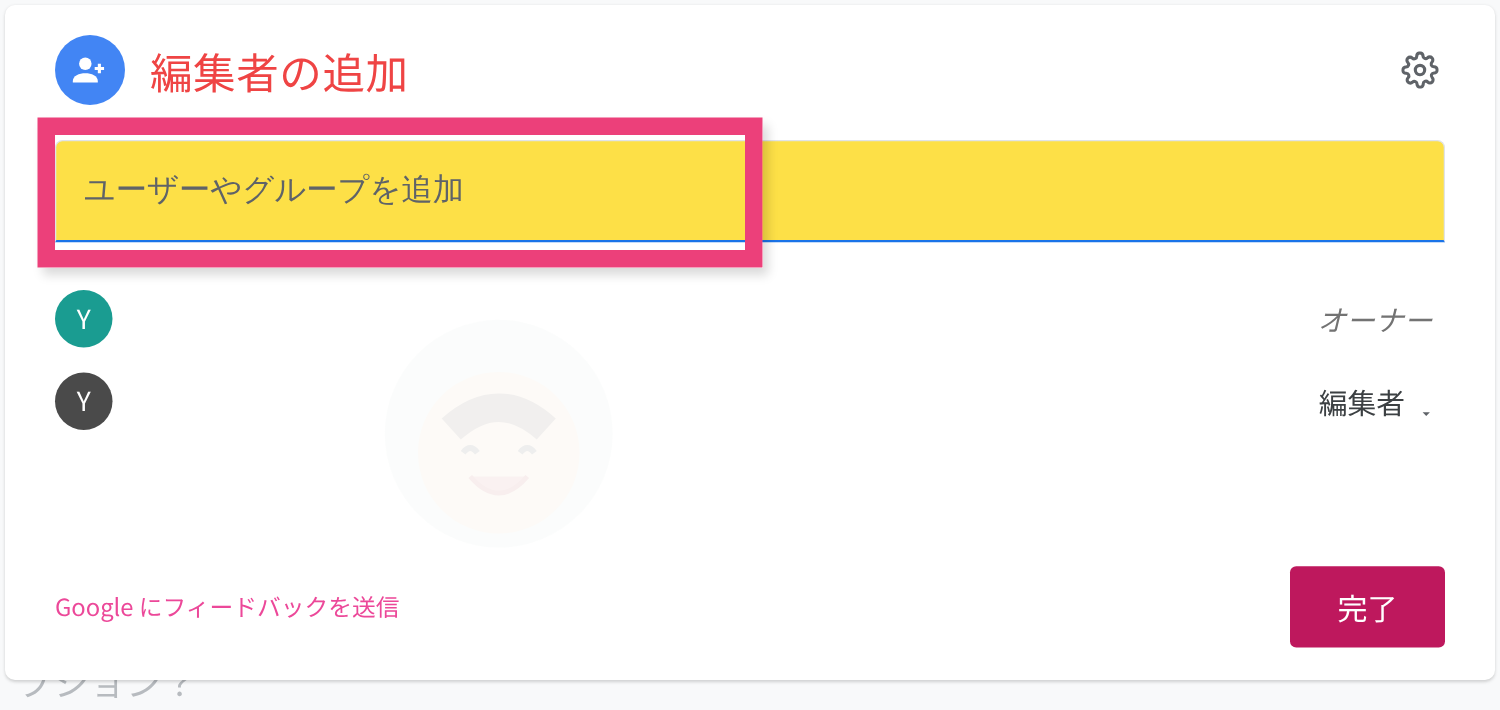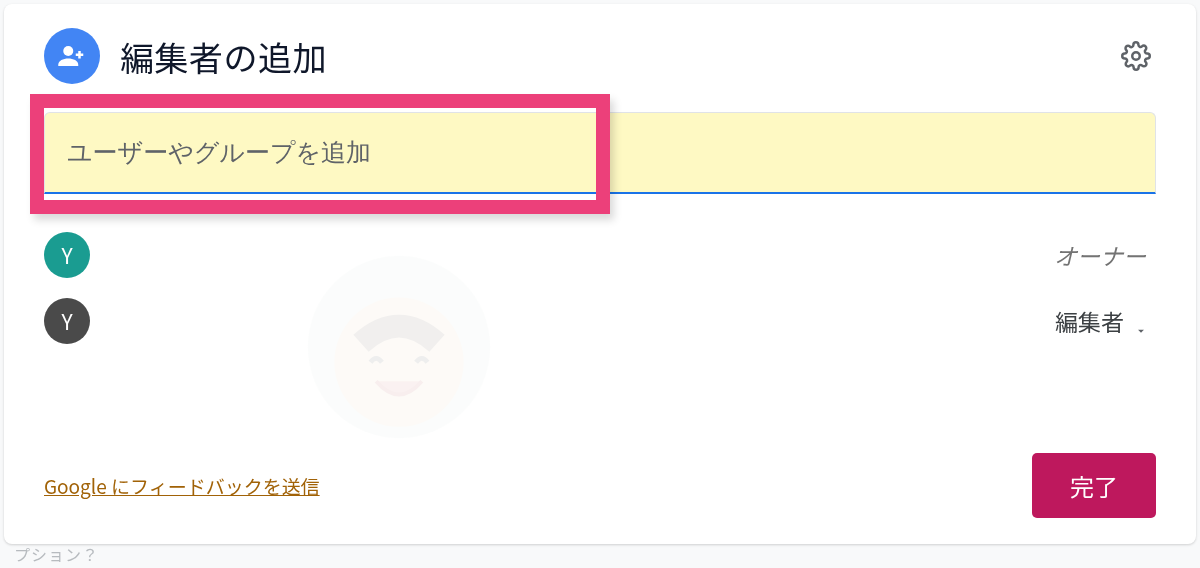--- a/index.html
+++ b/index.html
@@ -36,21 +36,21 @@
       height: 56px;
       border-radius: 50%;
       background: #4285f4;
       display: flex;
       align-items: center;
       justify-content: center;
       flex-shrink: 0;
     }
     .title {
       font-size: 34px;
-      color: #0f172a;
+      color: #ef4444;
       font-weight: 400;
       letter-spacing: 0.5px;
       text-align: center;
     }
     .gear-btn {
       margin-left: auto;
       width: 40px;
       height: 40px;
       display: flex;
       align-items: center;
@@ -72,21 +72,21 @@
       z-index: 2;
       pointer-events: none;
       box-shadow: 4px 6px 8px rgba(0,0,0,0.15);
     }
     .text-input {
       width: 100%;
       height: 82px;
       border: 1px solid #e0e3e7;
       border-bottom: 2.5px solid #1a73e8;
       border-radius: 6px 6px 0 0;
-      background: #fef9c3;
+      background: #fde047;
       padding: 0 22px;
       font-size: 25px;
       color: #5f6368;
       outline: none;
     }
     .text-input::placeholder {
       color: #5f6368;
     }
     .user-list {
       margin-top: 16px;
@@ -135,40 +135,39 @@
     .footer {
       position: absolute;
       bottom: 26px;
       left: 40px;
       right: 40px;
       display: flex;
       align-items: center;
       justify-content: space-between;
     }
     .feedback-link {
-      color: #a16207;
+      color: #ec4899;
       font-size: 19px;
-      text-decoration: underline;
       cursor: pointer;
     }
     .done-btn {
       background: #be185d;
       color: #fff;
       border: none;
       border-radius: 5px;
       padding: 15px 38px;
       font-size: 24px;
       cursor: pointer;
       font-family: inherit;
     }
     .bg-text {
       position: absolute;
       bottom: 2px;
       left: 14px;
-      font-size: 16px;
+      font-size: 28px;
       color: #b7bbbf;
       z-index: 0;
       letter-spacing: 1px;
     }
     .faint-avatar {
       position: absolute;
       left: 300px;
       top: 248px;
       width: 190px;
       height: 190px;

